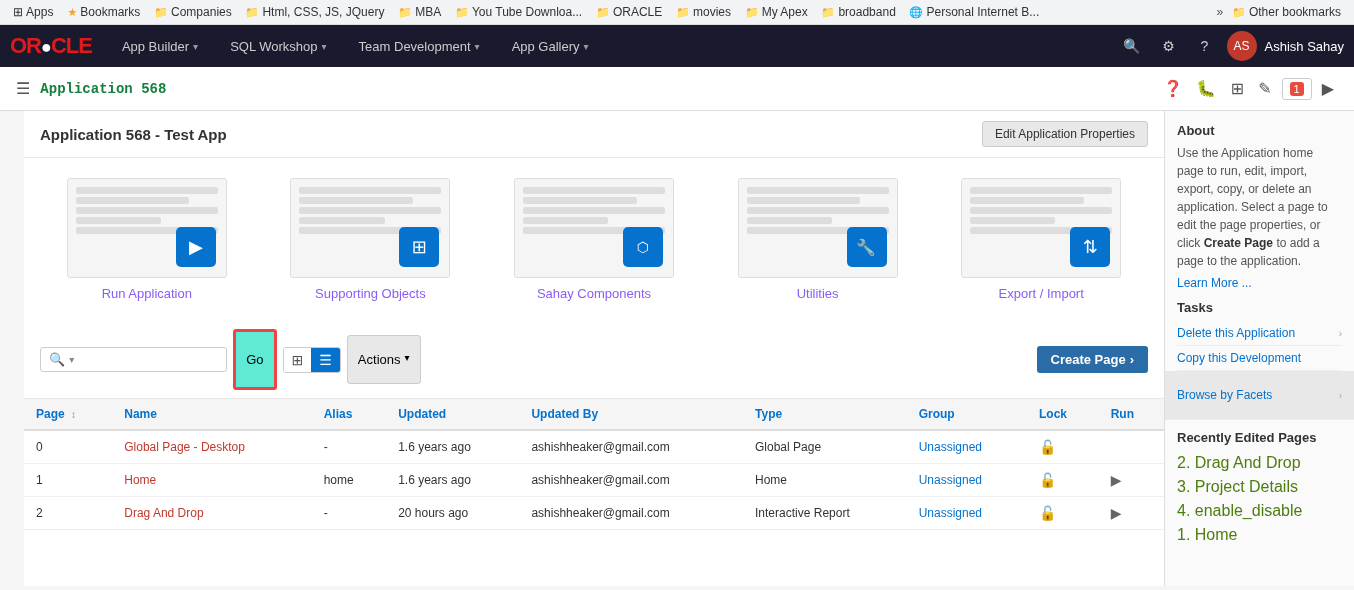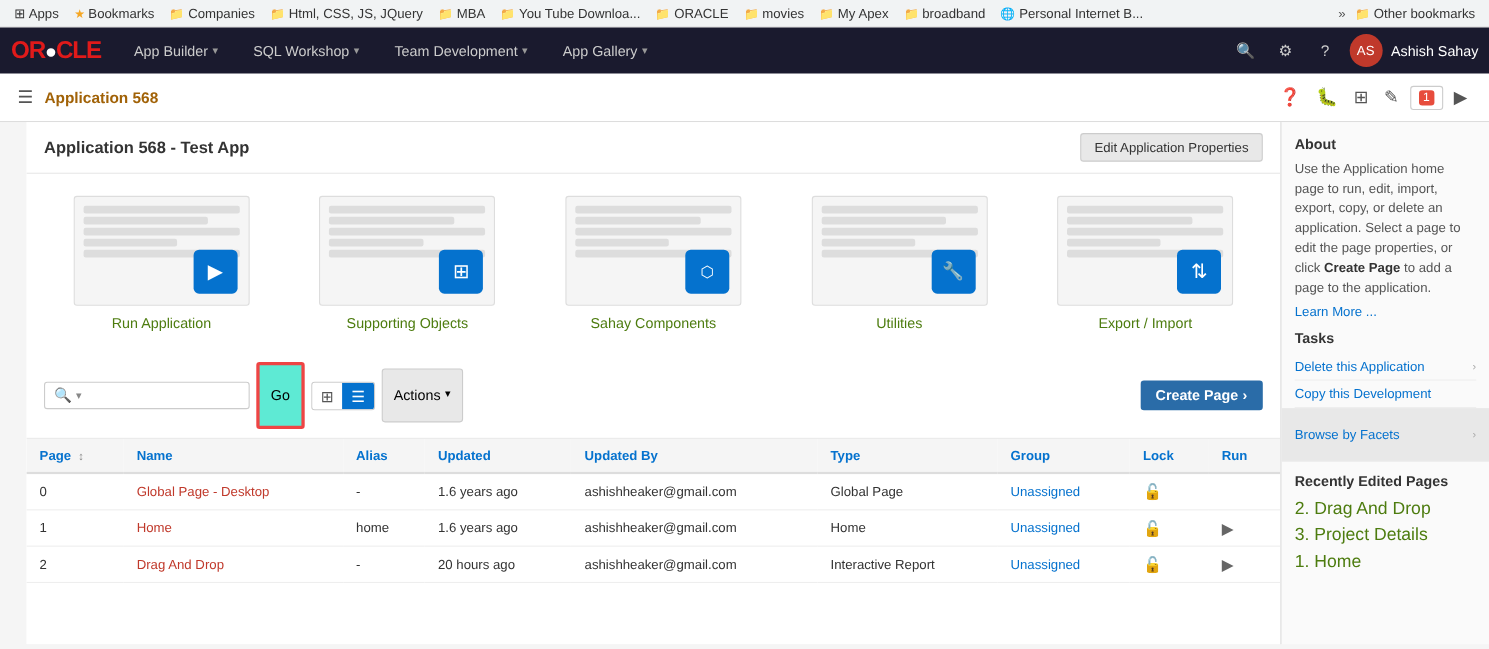--- a/index.html
+++ b/index.html
@@ -96,21 +96,21 @@
     .app-header-bar {
       background: #fff;
       border-bottom: 1px solid #ddd;
       padding: 0 16px;
       height: 44px;
       display: flex;
       align-items: center;
       gap: 10px;
     }
     .hamburger { cursor: pointer; color: #555; font-size: 16px; }
-    .app-title { font-size: 14px; font-weight: bold; color: #a16207; flex: 1; }
+    .app-title { font-size: 14px; font-weight: bold; color: #15803d; flex: 1; font-family: Liberation Mono, monospace; }
     .app-header-icons { display: flex; align-items: center; gap: 6px; }
     .app-header-icon { color: #555; cursor: pointer; padding: 4px; font-size: 16px; }
     .badge-btn {
       display: flex;
       align-items: center;
       gap: 2px;
       border: 1px solid #ccc;
       border-radius: 3px;
       padding: 3px 7px;
       cursor: pointer;
@@ -211,21 +211,21 @@
       border-radius: 5px;
       display: flex;
       align-items: center;
       justify-content: center;
       color: white;
       font-size: 18px;
     }
     .tile-label {
       margin-top: 8px;
       font-size: 13px;
-      color: #4d7c0f;
+      color: #8b5cf6;
       text-align: center;
     }
 
     
     .table-area { padding: 0 0 16px 0; }
     .table-toolbar {
       display: flex;
       align-items: center;
       padding: 8px 16px;
       gap: 6px;
@@ -649,15 +649,16 @@
       <span>Copy this Development</span>
     </div>
     <div class="sidebar-task-item highlighted">
       <span>Browse by Facets</span>
       <span class="chevron-right">›</span>
     </div>
 
     <div class="sidebar-section-title">Recently Edited Pages</div>
     <div class="recently-edited-item">2. Drag And Drop</div>
     <div class="recently-edited-item">3. Project Details</div>
+    <div class="recently-edited-item">4. enable_disable</div>
     <div class="recently-edited-item">1. Home</div>
   </div>
 </div>
 
 </body></html>

